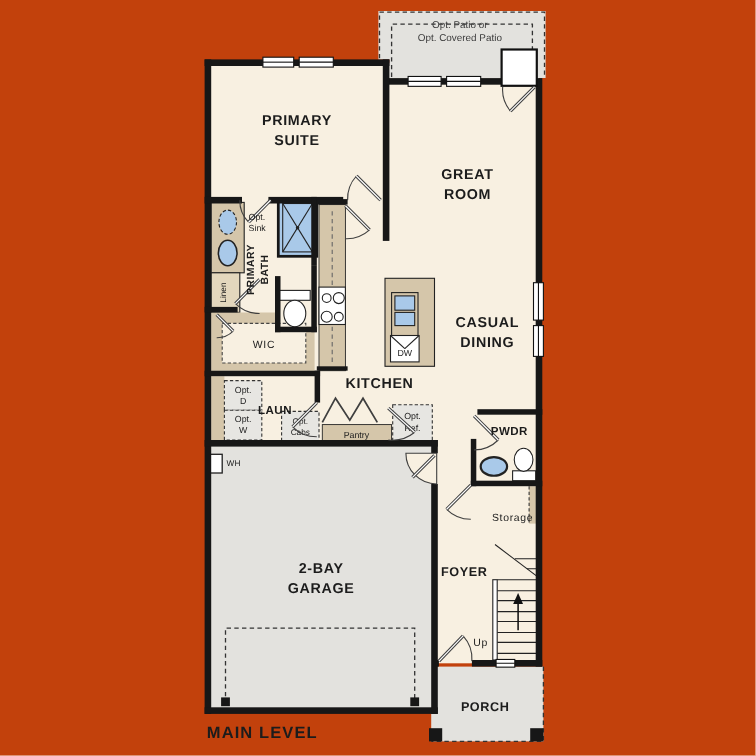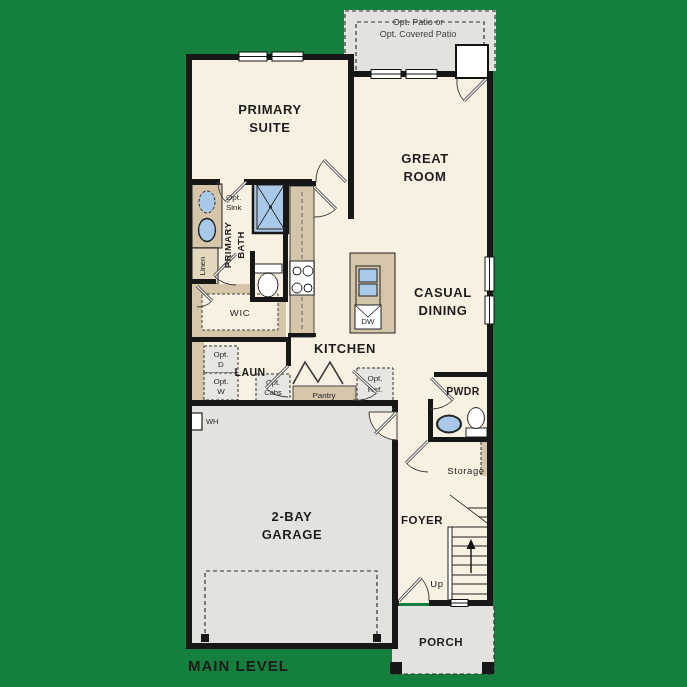--- a/index.html
+++ b/index.html
@@ -1,16 +1,16 @@
 <!DOCTYPE html>
 <html><head>
 <meta charset="utf-8">
 <style>
   html,body{margin:0;padding:0;background:#ffffff;}
-  .stage{position:relative;width:687px;height:687px;background:#15803d;overflow:hidden;
+  .stage{position:relative;width:687px;height:687px;background:#c2410c;overflow:hidden;
          font-family:"Liberation Sans",sans-serif;}
   svg{display:block}
   text{fill:#1c1c1c;font-family:"Liberation Sans",sans-serif;}
   .room-label{font-weight:bold;font-size:13px;letter-spacing:.6px;}
   .room-label-md{font-weight:bold;font-size:11.5px;letter-spacing:.5px;}
   .room-label-sm{font-weight:bold;font-size:10.5px;letter-spacing:.4px;}
   .bath-label{font-weight:bold;font-size:9.5px;letter-spacing:.4px;}
   .plain-label{font-size:9.5px;letter-spacing:.6px;}
   .small-label{font-size:8px;}
   .tiny-label{font-size:7.5px;}

